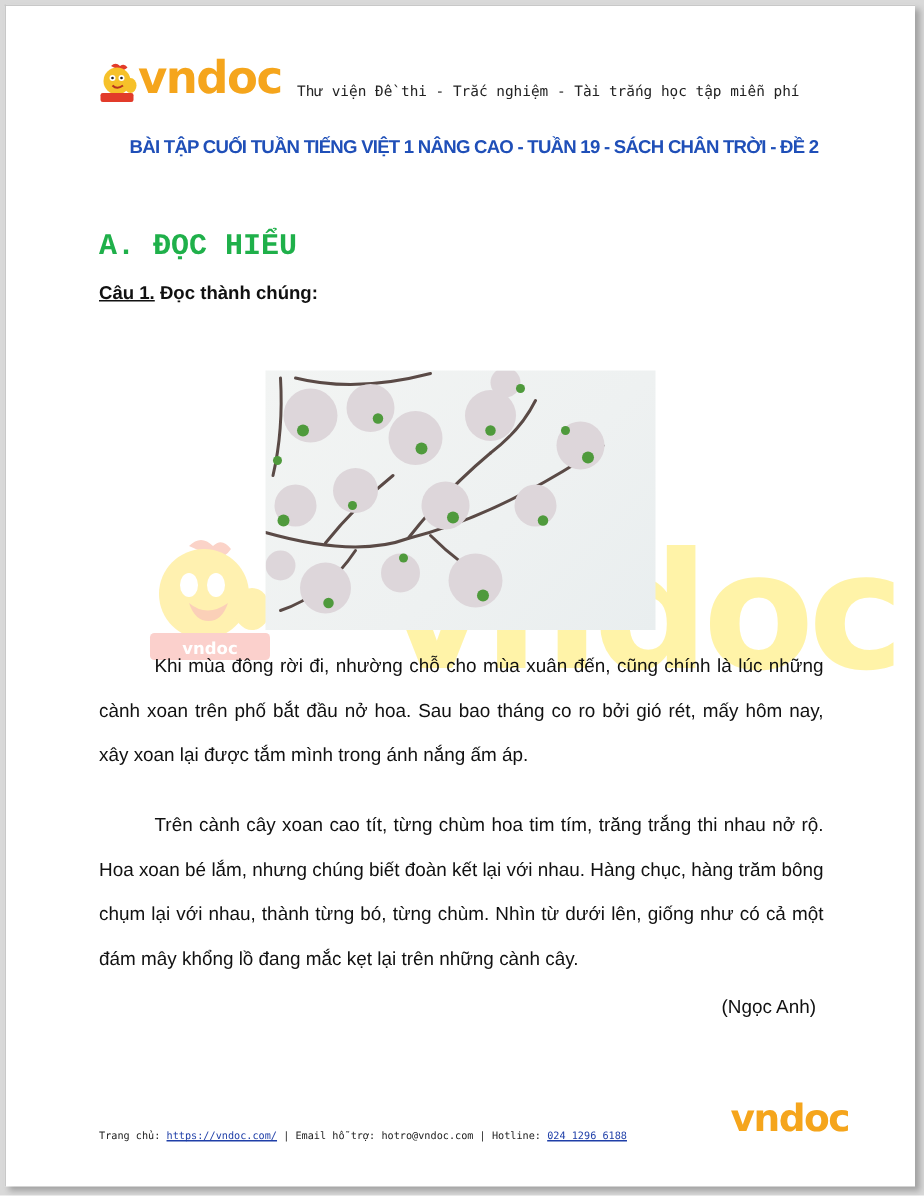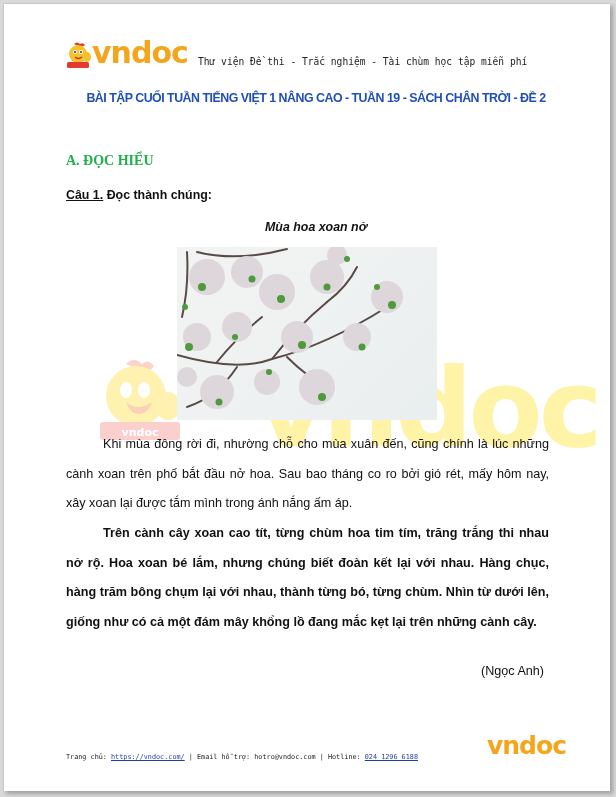--- a/index.html
+++ b/index.html
@@ -40,22 +40,22 @@
       font-family: "Liberation Sans", sans-serif; font-weight: bold;
       font-size: 12.4px; color: #1f4fb8; letter-spacing: -0.5px; white-space: nowrap;
     }
     .copyright {
       position: absolute; left: 62px; top: 119px; width: 500px; text-align: center;
       font-family: "Liberation Sans", sans-serif; font-style: italic;
       font-size: 10.6px; color: #e0202a; white-space: nowrap;
     }
     .section-a {
       position: absolute; left: 62px; top: 149px;
-      font-family: Liberation Serif, serif; font-weight: bold;
-      font-size: 14px; color: #1fb04a;
+      font-family: Liberation Mono, monospace; font-weight: bold;
+      font-size: 20px; color: #1fb04a;
     }
     .question {
       position: absolute; left: 62px; top: 184px;
       font-family: "Liberation Sans", sans-serif; font-weight: bold; font-size: 12.4px; color: #111;
     }
     .question .qnum { text-decoration: underline; }
     .poem-title {
       position: absolute; left: 62px; width: 500px; top: 216px; text-align: center;
       font-family: "Liberation Sans", sans-serif; font-style: italic; font-weight: bold;
       font-size: 12.4px; color: #111;
@@ -65,21 +65,21 @@
       background: linear-gradient(135deg, #f2f4f3 0%, #eef1f1 60%, #e9eeef 100%);
       overflow: hidden;
     }
     .photo svg { width: 100%; height: 100%; display: block; }
     .para {
       position: absolute; left: 62px; width: 483px;
       font-family: "Liberation Sans", sans-serif; font-size: 12.6px; color: #111;
       line-height: 29.5px; text-align: justify; text-indent: 37px;
     }
     .p1 { top: 426px; }
-    .p2 { top: 515px; font-weight: bold; }
+    .p2 { top: 532px; }
     .author {
       position: absolute; left: 62px; width: 478px; top: 650px; text-align: right;
       font-family: "Liberation Sans", sans-serif; font-size: 12.6px; color: #111; margin-top: 10px;
     }
     .footer {
       position: absolute; left: 62px; top: 749px;
       font-family: "DejaVu Sans Mono", monospace; font-size: 6.8px; color: #222; white-space: nowrap;
     }
     .footer .link { color: #1f3fa8; text-decoration: underline; }
     .footer-logo {
@@ -114,31 +114,30 @@
       <circle cx="9" cy="11" r="2" fill="#fff"></circle>
         <circle cx="15" cy="11" r="2" fill="#fff"></circle>
       <circle cx="9" cy="11" r="0.9" fill="#222"></circle>
         <circle cx="15" cy="11" r="0.9" fill="#222"></circle>
       <path d="M9 16 q3 3 7 0" stroke="#b5321f" stroke-width="1.4" fill="none"></path>
       <ellipse cx="21" cy="16" rx="4" ry="5" fill="#f6c12a"></ellipse>
       <rect x="1" y="21" width="22" height="6" rx="1.5" fill="#e23b2a"></rect>
     </svg>
     <span class="logo-text">vndoc</span>
   </div>
-  <div class="tagline">Thư viện Đề thi - Trắc nghiệm - Tài chùm học tập miễn phí</div>
+  <div class="tagline">Thư viện Đề thi - Trắc nghiệm - Tài trắng học tập miễn phí</div>
 
   <div class="main-title">BÀI TẬP CUỐI TUẦN TIẾNG VIỆT 1 NÂNG CAO - TUẦN 19 - SÁCH CHÂN TRỜI - ĐỀ 2</div>
 
   <div class="section-a">A. ĐỌC HIỂU</div>
 
   <div class="question">
     <span class="qnum">Câu 1.</span><span> Đọc thành chúng:</span>
   </div>
 
-  <div class="poem-title">Mùa hoa xoan nở</div>
 
   <div class="photo" title="Cành hoa xoan nở trắng tím trên nền trời">
     <svg viewBox="0 0 260 173" preserveAspectRatio="none">
       <g stroke="#5a4a46" stroke-width="2" fill="none" stroke-linecap="round">
         <path d="M0 108 Q60 125 95 112 Q150 98 210 60"></path>
         <path d="M95 112 Q120 80 150 55"></path>
         <path d="M40 115 Q60 90 85 70"></path>
         <path d="M20 5 Q60 15 110 2"></path>
         <path d="M10 5 Q12 40 5 70"></path>
         <path d="M150 55 Q170 40 180 20"></path>

